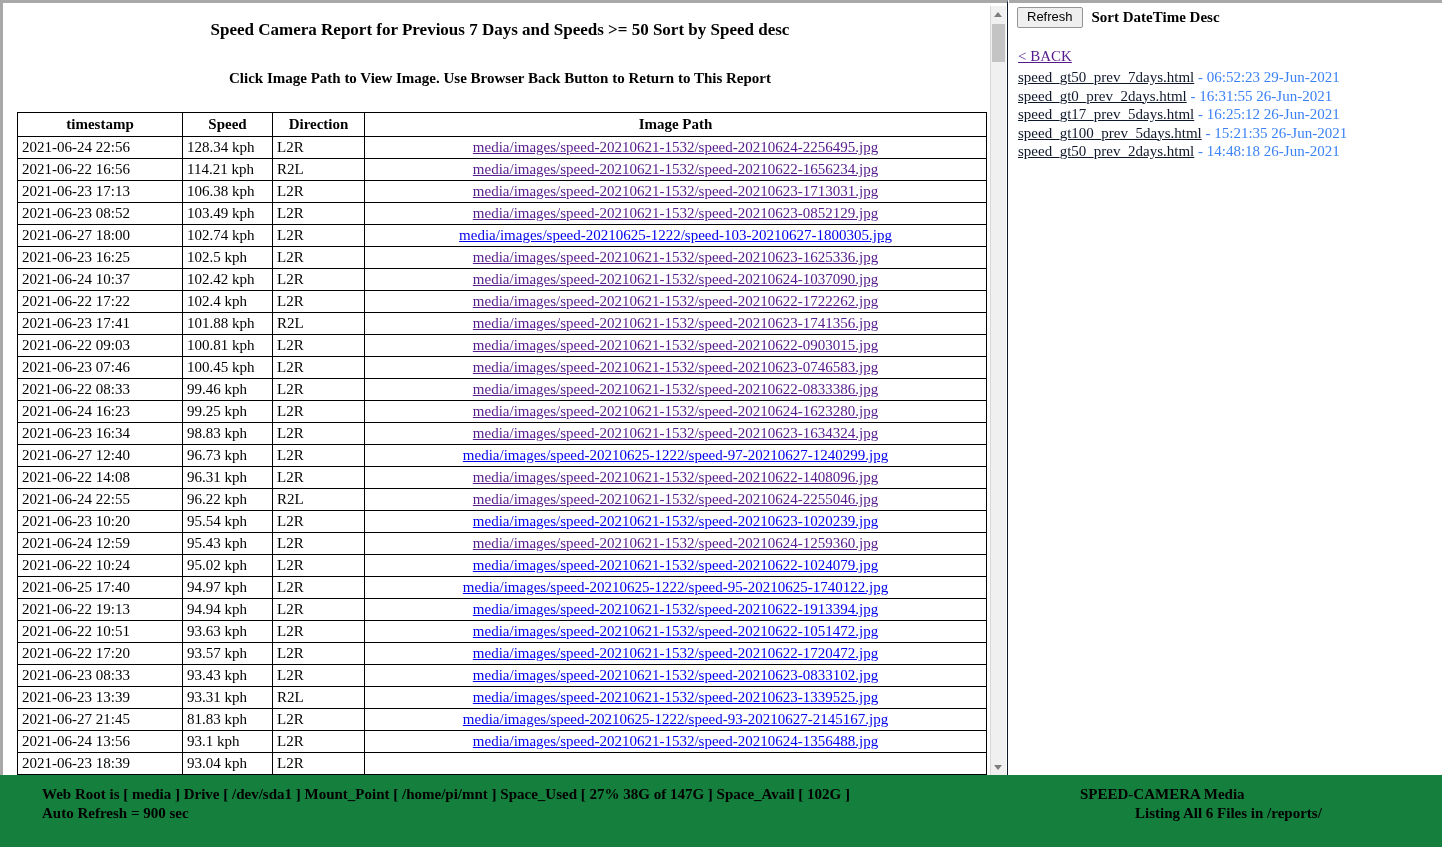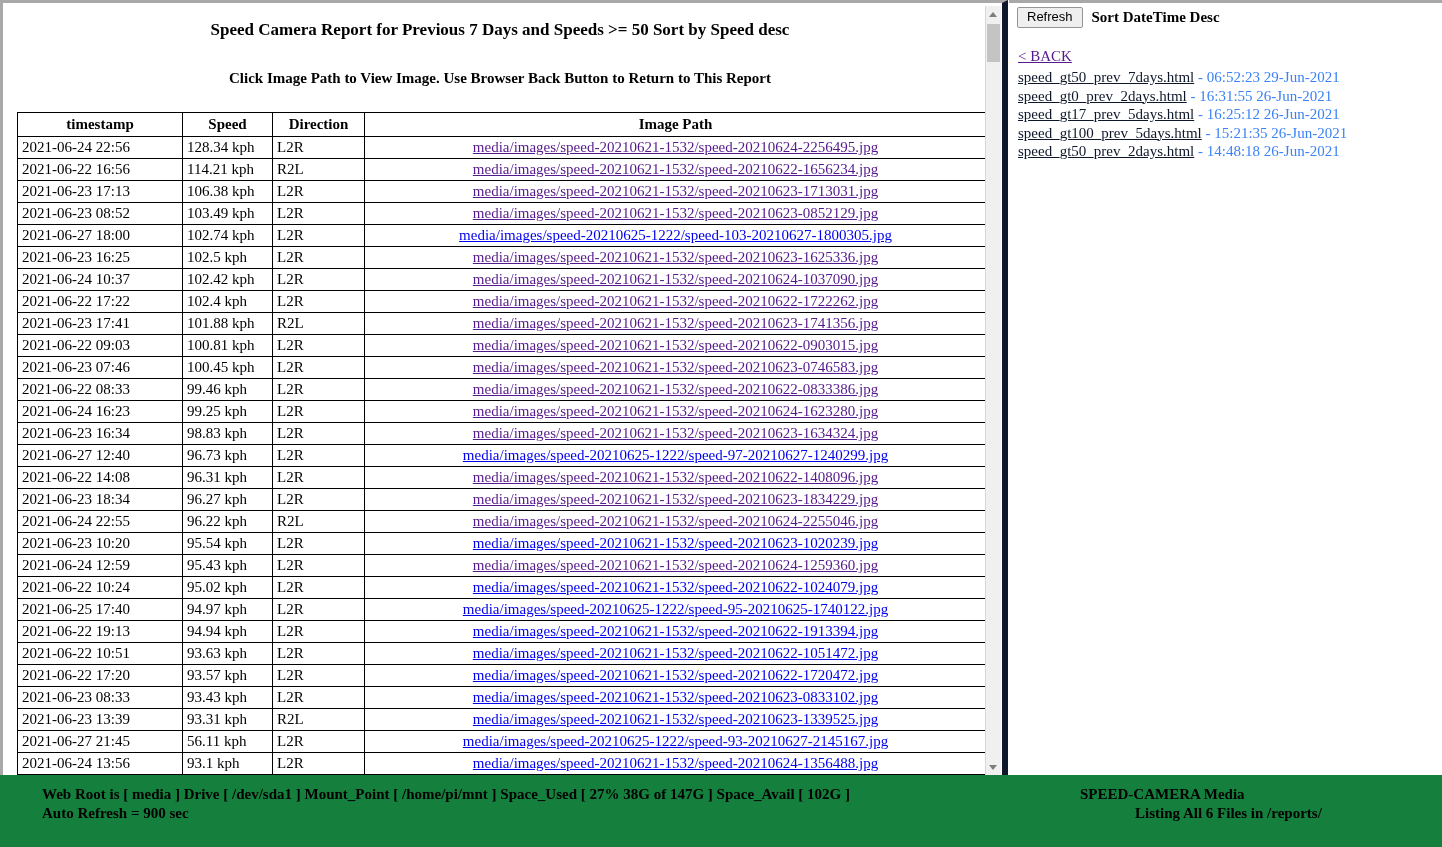--- a/index.html
+++ b/index.html
@@ -30,21 +30,21 @@
   
   #report-frame {
     position: absolute;
     left: 0;
     top: 0;
     width: 1008px;
     height: 775px;
     box-sizing: border-box;
     border-left: 3px solid #a8a8a8;
     border-top: 3px solid #a8a8a8;
-    border-right: 6px solid #0f172a;
+    border-right: 1px solid #0f172a;
     background: #ffffff;
     overflow: hidden;
   }
   #report-scroll {
     position: absolute;
     left: 3px;
     top: 3px;
     width: 988px;
     height: 769px;
     overflow: hidden;
@@ -369,26 +369,20 @@
                 <td class="c-dir">L2R</td>
                 <td class="c-path"><a class="img-link unvisited" href="#">media/images/speed-20210625-1222/speed-97-20210627-1240299.jpg</a></td>
               </tr>
               <tr>
                 <td class="c-ts">2021-06-22 14:08</td>
                 <td class="c-spd">96.31 kph</td>
                 <td class="c-dir">L2R</td>
                 <td class="c-path"><a class="img-link" href="#">media/images/speed-20210621-1532/speed-20210622-1408096.jpg</a></td>
               </tr>
               <tr>
-                <td class="c-ts">2021-06-23 18:34</td>
-                <td class="c-spd">96.27 kph</td>
-                <td class="c-dir">L2R</td>
-                <td class="c-path"><a class="img-link" href="#">media/images/speed-20210621-1532/speed-20210623-1834229.jpg</a></td>
-              </tr>
-              <tr>
                 <td class="c-ts">2021-06-24 22:55</td>
                 <td class="c-spd">96.22 kph</td>
                 <td class="c-dir">R2L</td>
                 <td class="c-path"><a class="img-link" href="#">media/images/speed-20210621-1532/speed-20210624-2255046.jpg</a></td>
               </tr>
               <tr>
                 <td class="c-ts">2021-06-23 10:20</td>
                 <td class="c-spd">95.54 kph</td>
                 <td class="c-dir">L2R</td>
                 <td class="c-path"><a class="img-link unvisited" href="#">media/images/speed-20210621-1532/speed-20210623-1020239.jpg</a></td>
@@ -436,21 +430,21 @@
                 <td class="c-path"><a class="img-link unvisited" href="#">media/images/speed-20210621-1532/speed-20210623-0833102.jpg</a></td>
               </tr>
               <tr>
                 <td class="c-ts">2021-06-23 13:39</td>
                 <td class="c-spd">93.31 kph</td>
                 <td class="c-dir">R2L</td>
                 <td class="c-path"><a class="img-link unvisited" href="#">media/images/speed-20210621-1532/speed-20210623-1339525.jpg</a></td>
               </tr>
               <tr>
                 <td class="c-ts">2021-06-27 21:45</td>
-                <td class="c-spd">56.11 kph</td>
+                <td class="c-spd">81.83 kph</td>
                 <td class="c-dir">L2R</td>
                 <td class="c-path"><a class="img-link unvisited" href="#">media/images/speed-20210625-1222/speed-93-20210627-2145167.jpg</a></td>
               </tr>
               <tr>
                 <td class="c-ts">2021-06-24 13:56</td>
                 <td class="c-spd">93.1 kph</td>
                 <td class="c-dir">L2R</td>
                 <td class="c-path"><a class="img-link unvisited" href="#">media/images/speed-20210621-1532/speed-20210624-1356488.jpg</a></td>
               </tr>
               <tr>

